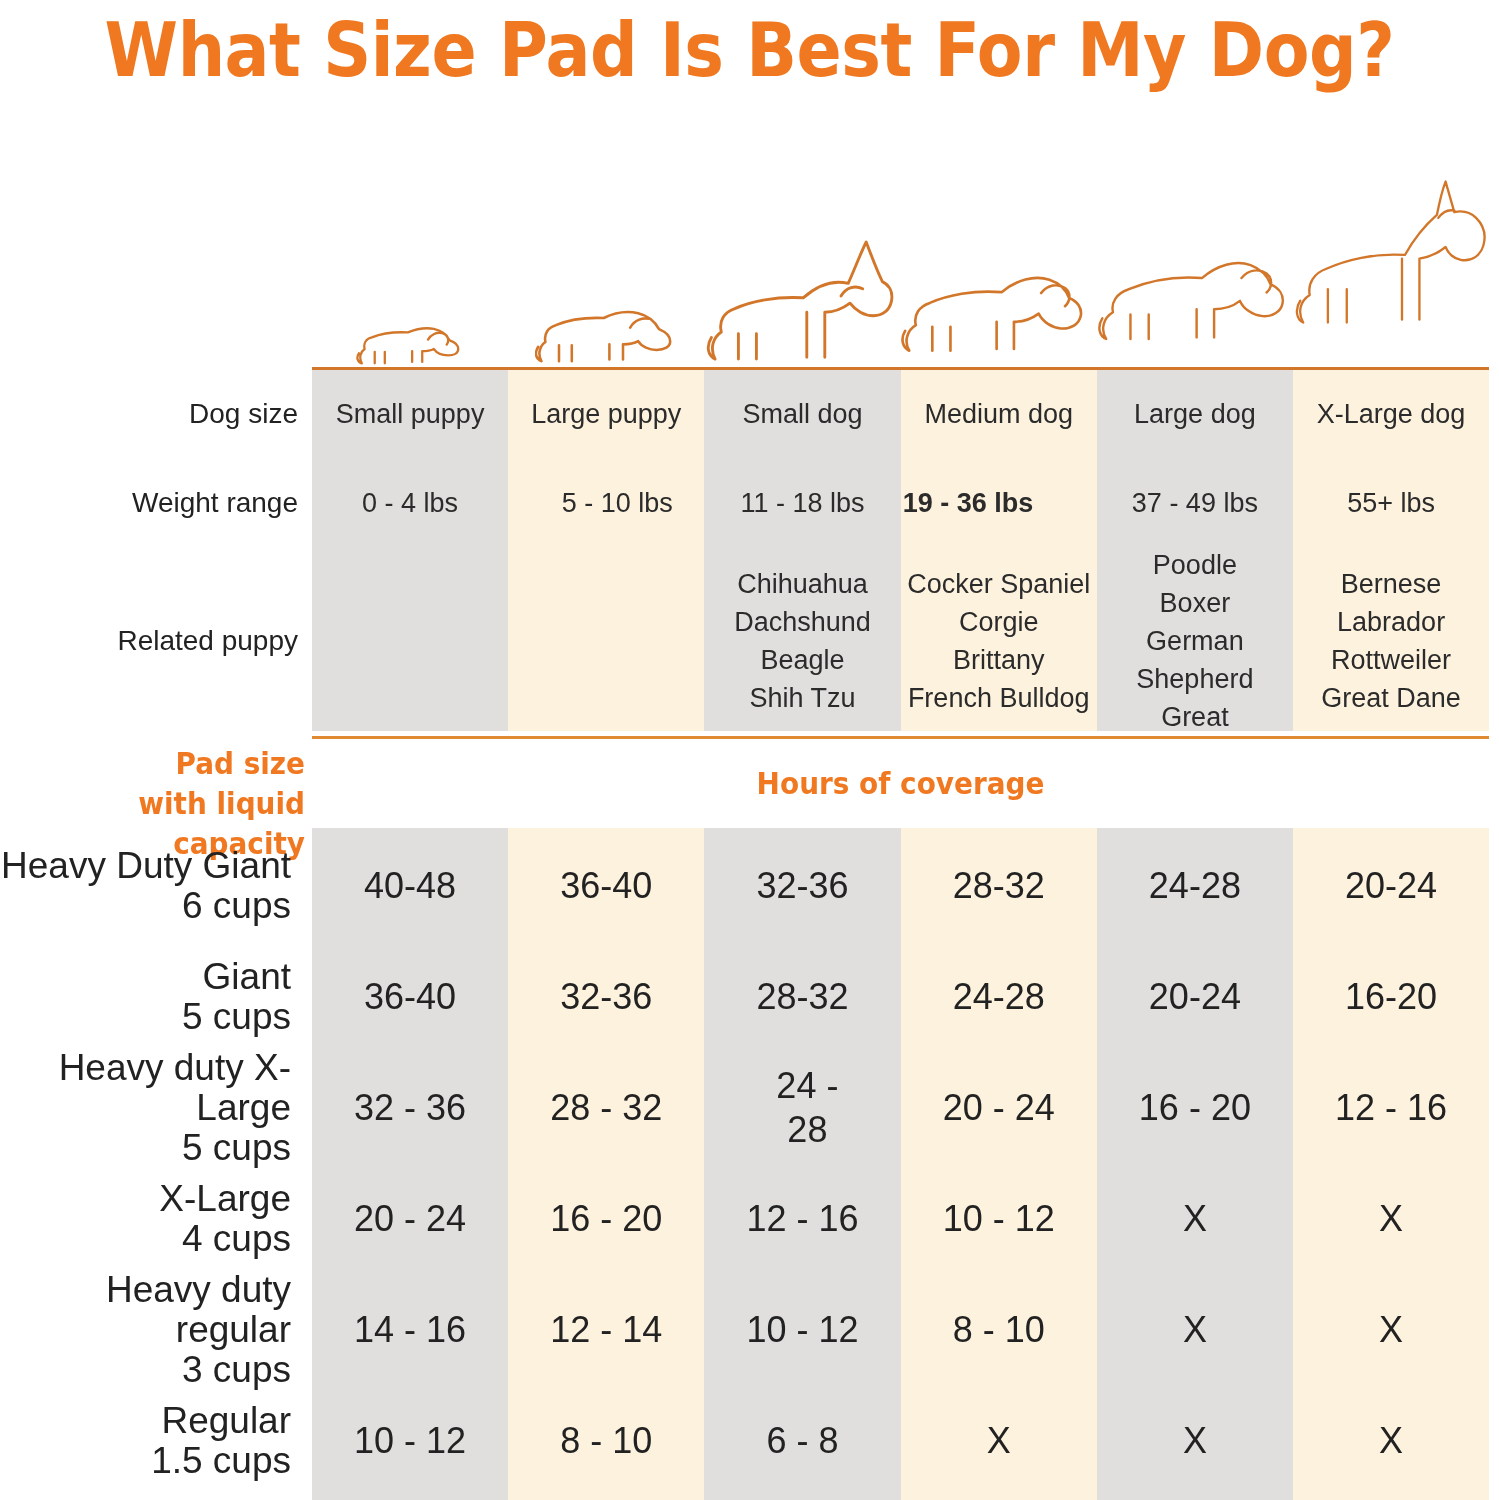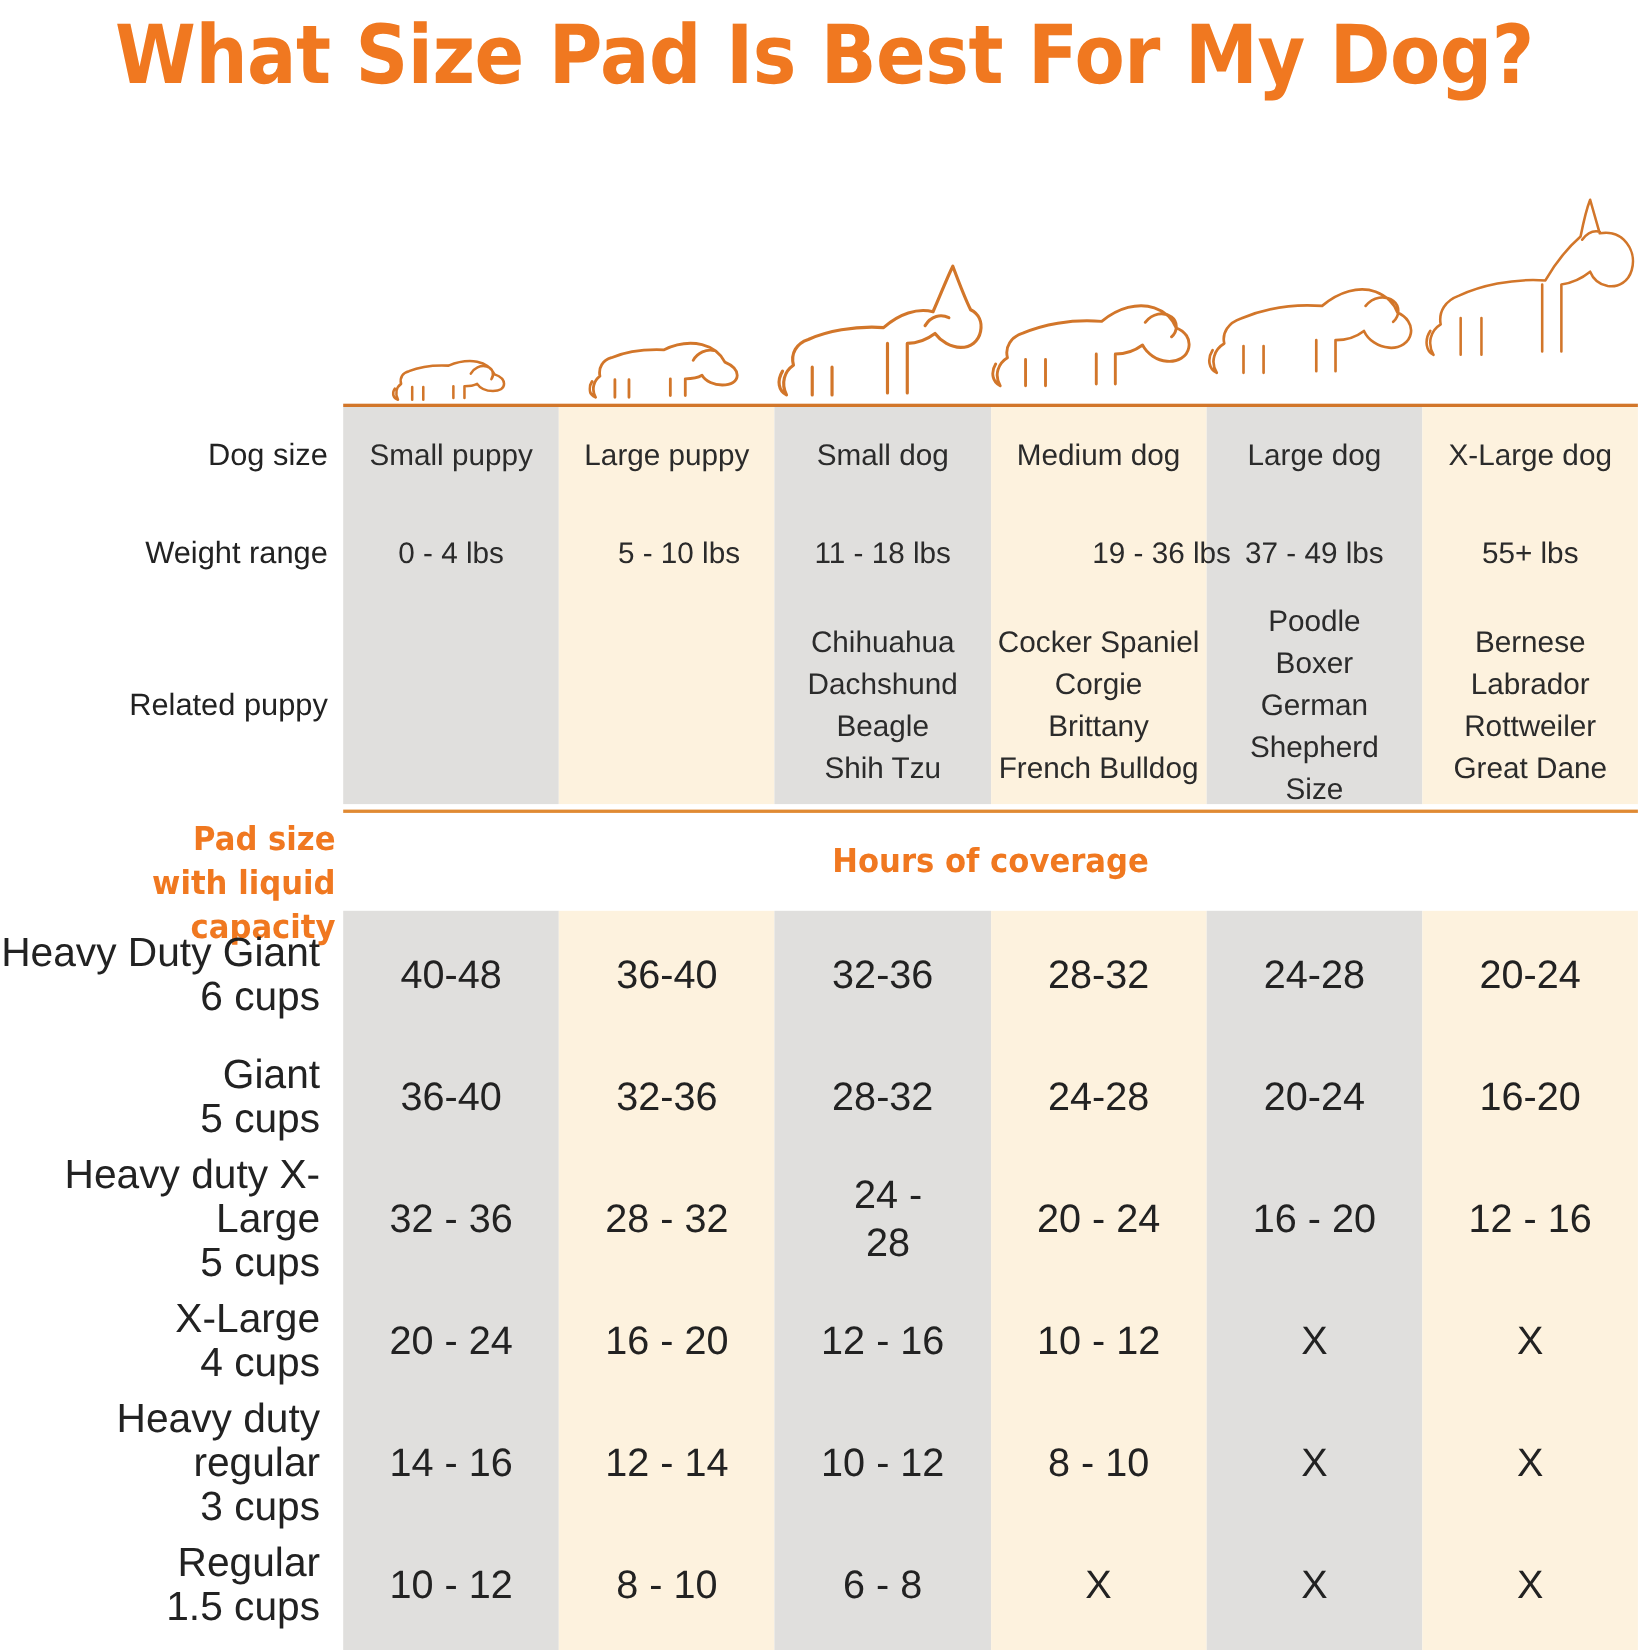--- a/index.html
+++ b/index.html
@@ -223,35 +223,35 @@
       <div class="cell" style="left: 508.2px; top: 477px; width: 196.2px; height: 52px; padding-left: 22px;">5 - 10 lbs</div>
       <div class="cell" style="left: 704.4px; top: 388px; width: 196.2px; height: 52px;">Small dog</div>
       <div class="cell" style="left: 704.4px; top: 477px; width: 196.2px; height: 52px;">11 - 18 lbs</div>
       <div class="breedcell" style="left: 698.4px; top: 555px; width: 208.2px; height: 172px;">
         <div>Chihuahua</div>
         <div>Dachshund</div>
         <div>Beagle</div>
         <div>Shih Tzu</div>
       </div>
       <div class="cell" style="left: 900.6px; top: 388px; width: 196.2px; height: 52px;">Medium dog</div>
-      <div class="cell" style="left: 952px; top: 477px; width: 208px; height: 52px;">19 - 36 lbs</div>
+      <div class="cell" style="left: 864px; top: 477px; width: 208px; height: 52px; font-weight: bold;">19 - 36 lbs</div>
       <div class="breedcell" style="left: 894.6px; top: 555px; width: 208.2px; height: 172px;">
         <div>Cocker Spaniel</div>
         <div>Corgie</div>
         <div>Brittany</div>
         <div>French Bulldog</div>
       </div>
       <div class="cell" style="left: 1096.8px; top: 388px; width: 196.2px; height: 52px;">Large dog</div>
       <div class="cell" style="left: 1096.8px; top: 477px; width: 196.2px; height: 52px;">37 - 49 lbs</div>
       <div class="breedcell" style="left: 1090.8px; top: 555px; width: 208.2px; height: 172px;">
         <div>Poodle</div>
         <div>Boxer</div>
         <div>German</div>
         <div>Shepherd</div>
-        <div>Size</div>
+        <div>Great</div>
       </div>
       <div class="cell" style="left: 1293px; top: 388px; width: 196.2px; height: 52px;">X-Large dog</div>
       <div class="cell" style="left: 1293px; top: 477px; width: 196.2px; height: 52px;">55+ lbs</div>
       <div class="breedcell" style="left: 1287px; top: 555px; width: 208.2px; height: 172px;">
         <div>Bernese</div>
         <div>Labrador</div>
         <div>Rottweiler</div>
         <div>Great Dane</div>
       </div>
     </div>

